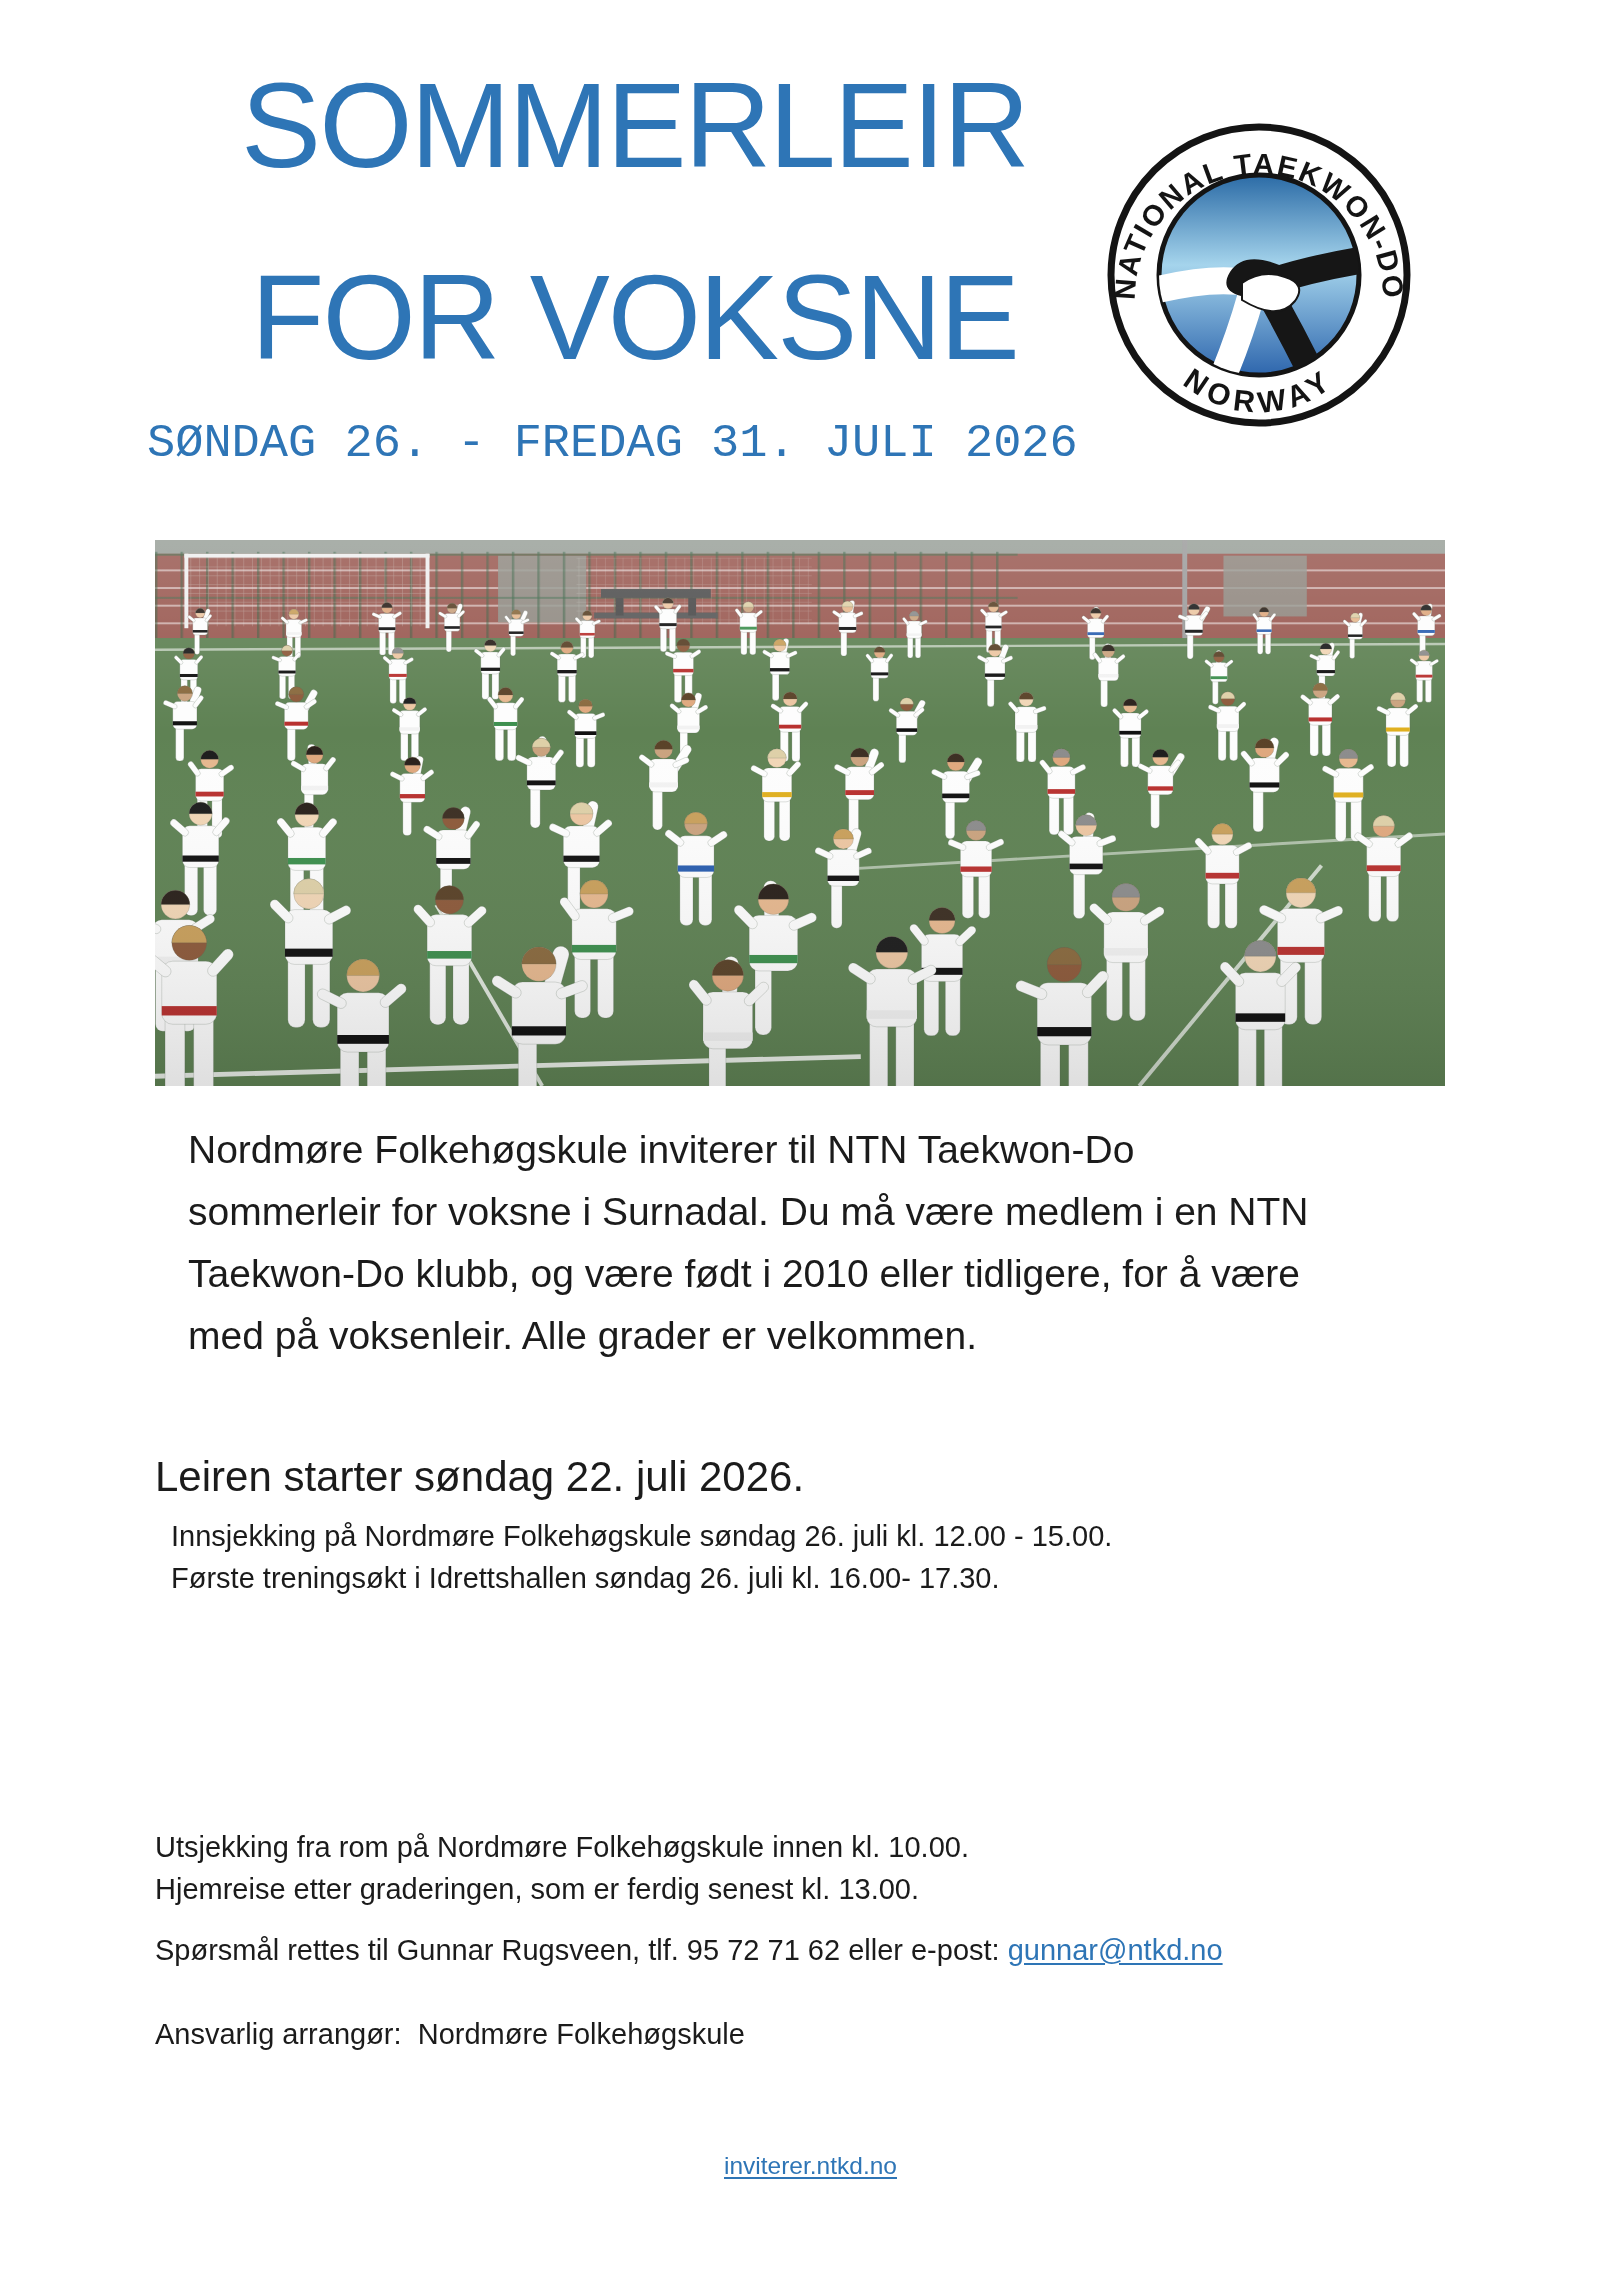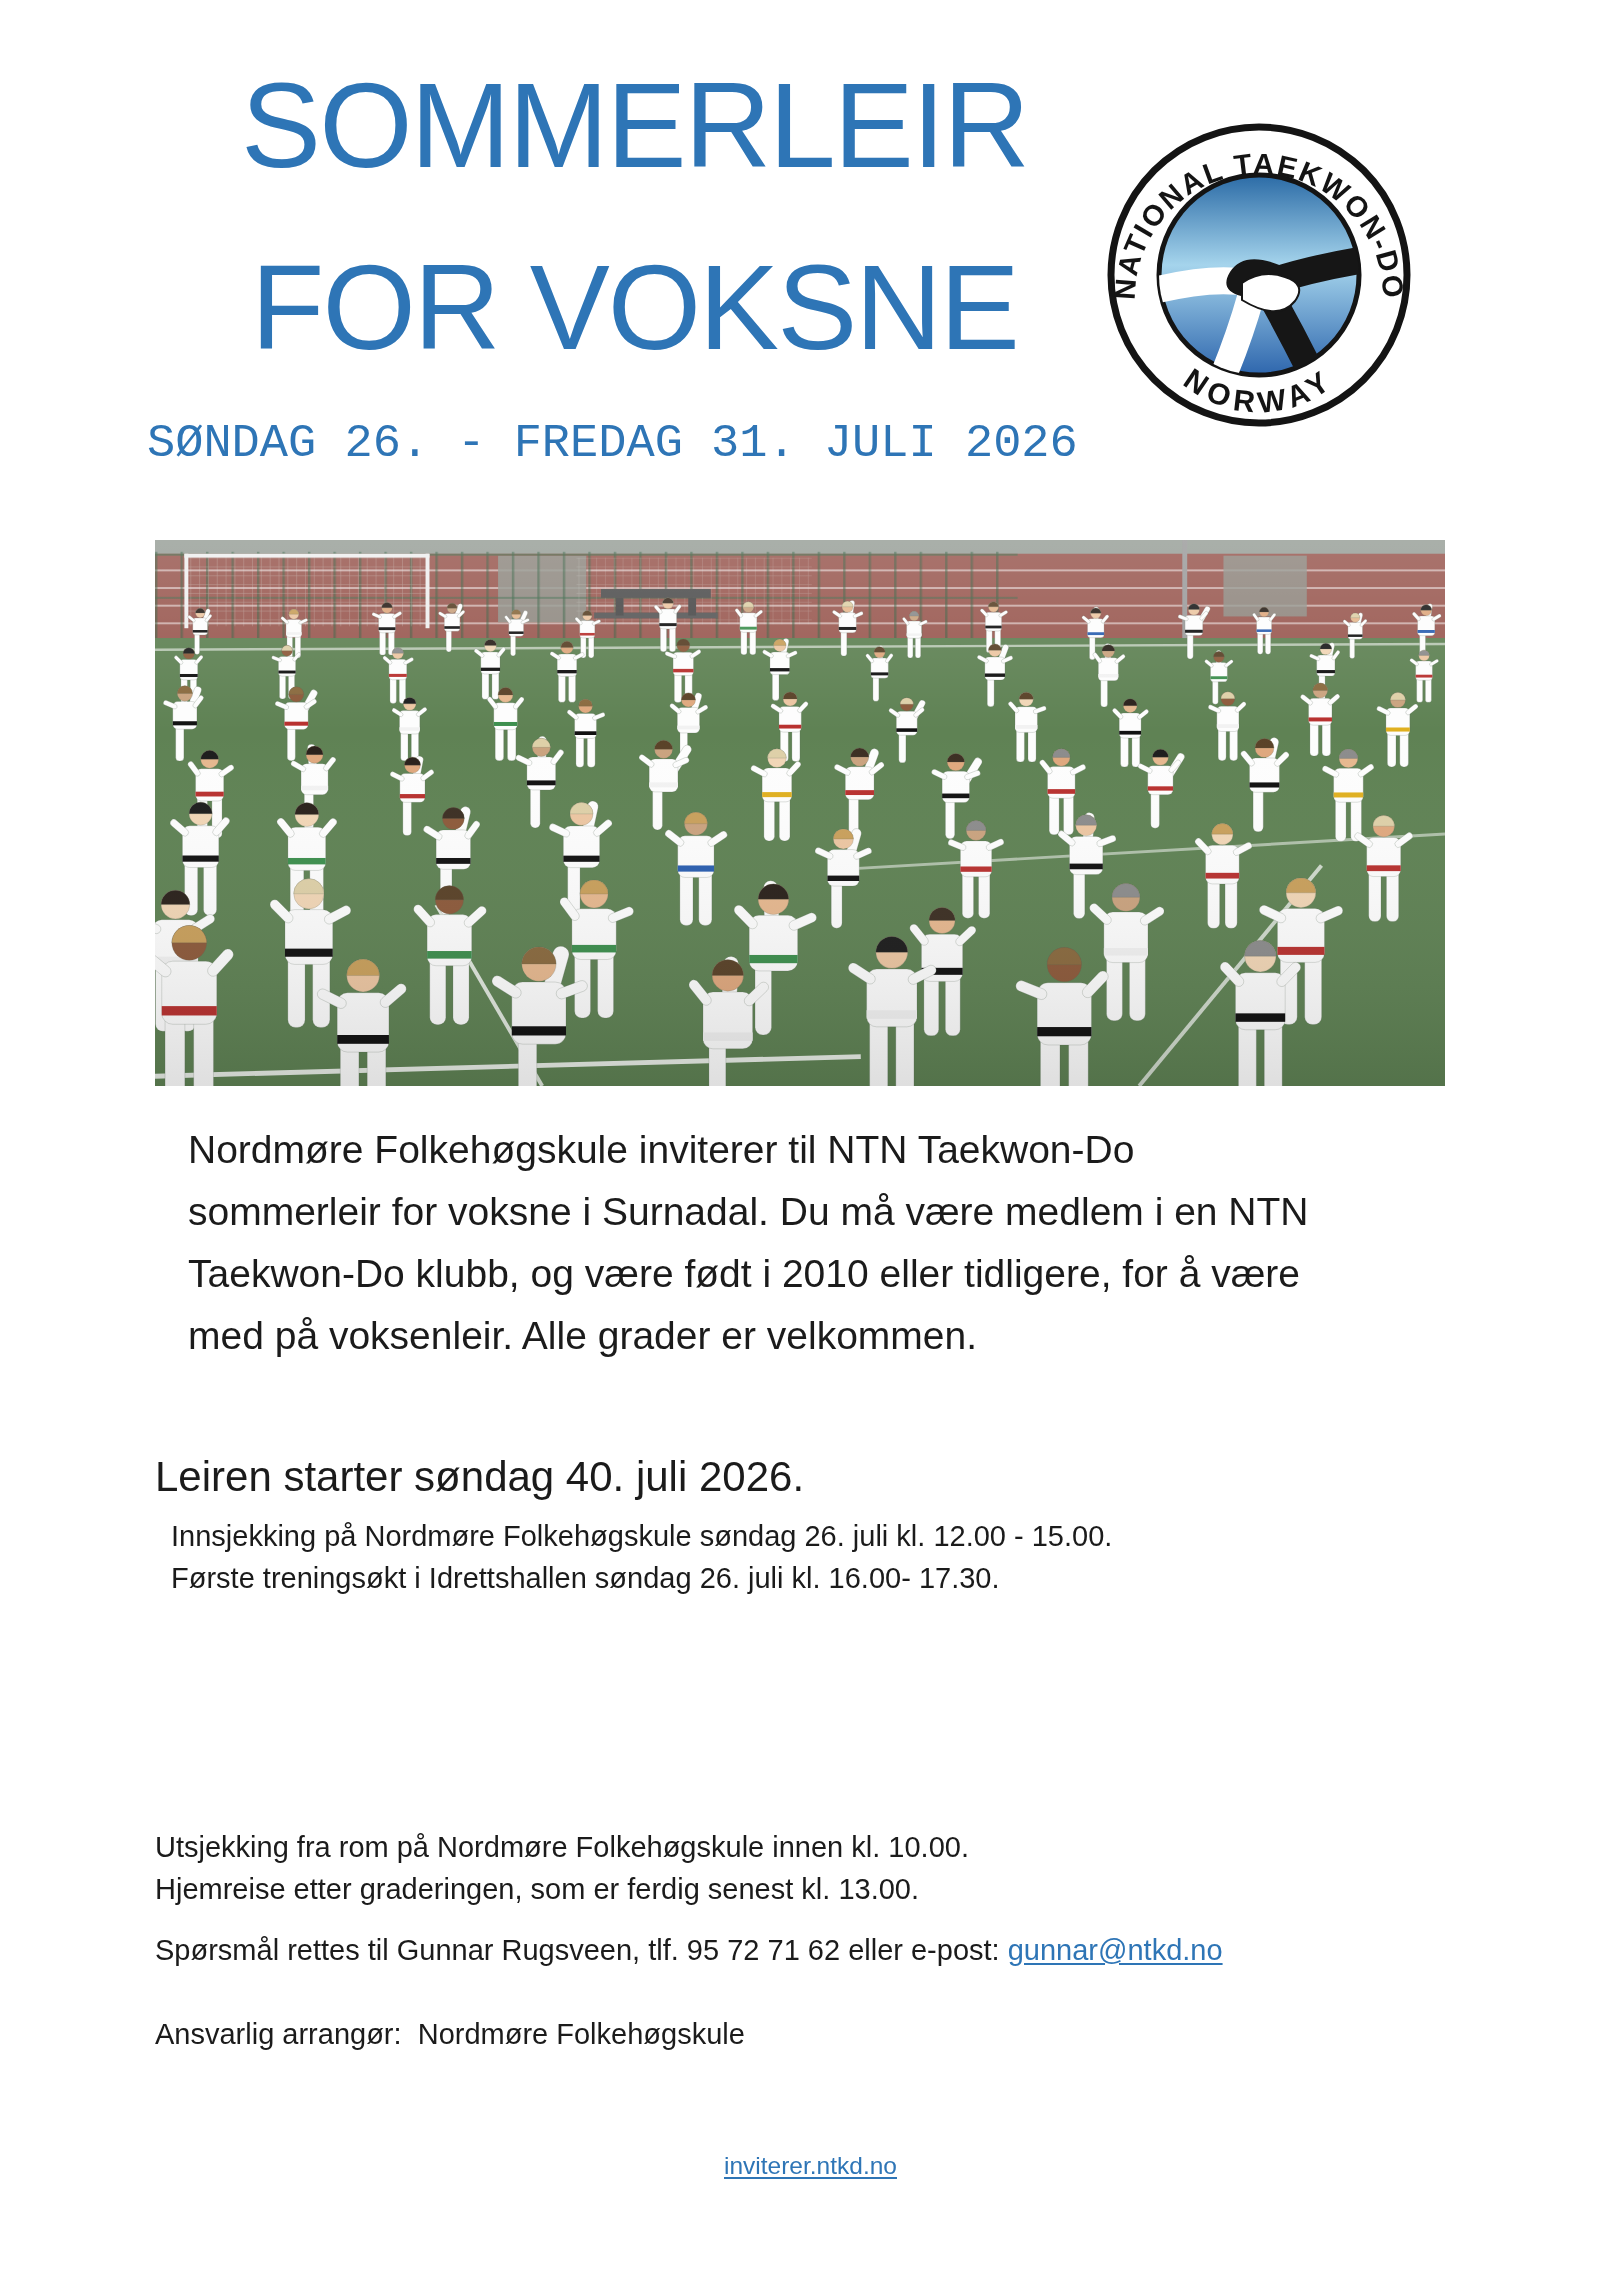--- a/index.html
+++ b/index.html
@@ -11,21 +11,21 @@
   .page{
     position:relative;width:1621px;height:2293px;background:#ffffff;
     font-family:"Liberation Sans","DejaVu Sans",sans-serif;color:var(--text);
     overflow:hidden;
   }
   .title-l1,.title-l2{
     position:absolute;left:147px;width:975px;text-align:center;
     color:var(--accent);font-size:120px;line-height:1;letter-spacing:-2px;white-space:nowrap;
   }
   .title-l1{top:65px;}
-  .title-l2{top:247px;}
+  .title-l2{top:257px;}
   .subtitle{
     position:absolute;left:147px;top:418px;width:980px;
     color:var(--accent);font-size:47px;line-height:1.1;white-space:nowrap;font-family:Liberation Mono, monospace;
   }
   .logo{position:absolute;left:1104px;top:120px;width:310px;height:310px;}
   .logo text{font-family:"Liberation Sans","DejaVu Sans",sans-serif;}
   .photo{position:absolute;left:155px;top:540px;width:1290px;height:546px;display:block;}
   .intro{
     position:absolute;left:155px;top:1119px;width:1343px;
     font-size:39px;line-height:62px;white-space:pre-wrap;margin-left:33px;
@@ -922,21 +922,21 @@
         </g>
       </g>
     <rect x="0" y="0" width="1316" height="557" fill="url(#shade)"></rect>
   </svg>
 
   <div class="intro">Nordmøre Folkehøgskule inviterer til NTN Taekwon-Do
 sommerleir for voksne i Surnadal. Du må være medlem i en NTN
 Taekwon-Do klubb, og være født i 2010 eller tidligere, for å være
 med på voksenleir. Alle grader er velkommen.</div>
 
-  <div class="sec-h h1pos">Leiren starter søndag 40. juli 2026.</div>
+  <div class="sec-h h1pos">Leiren starter søndag 22. juli 2026.</div>
   <div class="sec-d d1pos">Innsjekking på Nordmøre Folkehøgskule søndag 26. juli kl. 12.00 - 15.00.
 Første treningsøkt i Idrettshallen søndag 26. juli kl. 16.00- 17.30.</div>
 
   <div class="sec-d d2pos">Utsjekking fra rom på Nordmøre Folkehøgskule innen kl. 10.00.
 Hjemreise etter graderingen, som er ferdig senest kl. 13.00.</div>
 
   <div class="contact"><span>Spørsmål rettes til Gunnar Rugsveen, tlf. 95 72 71 62 eller e-post: </span><a href="#" class="link">gunnar@ntkd.no</a></div>
 
   <div class="organizer">Ansvarlig arrangør:  Nordmøre Folkehøgskule</div>
 

